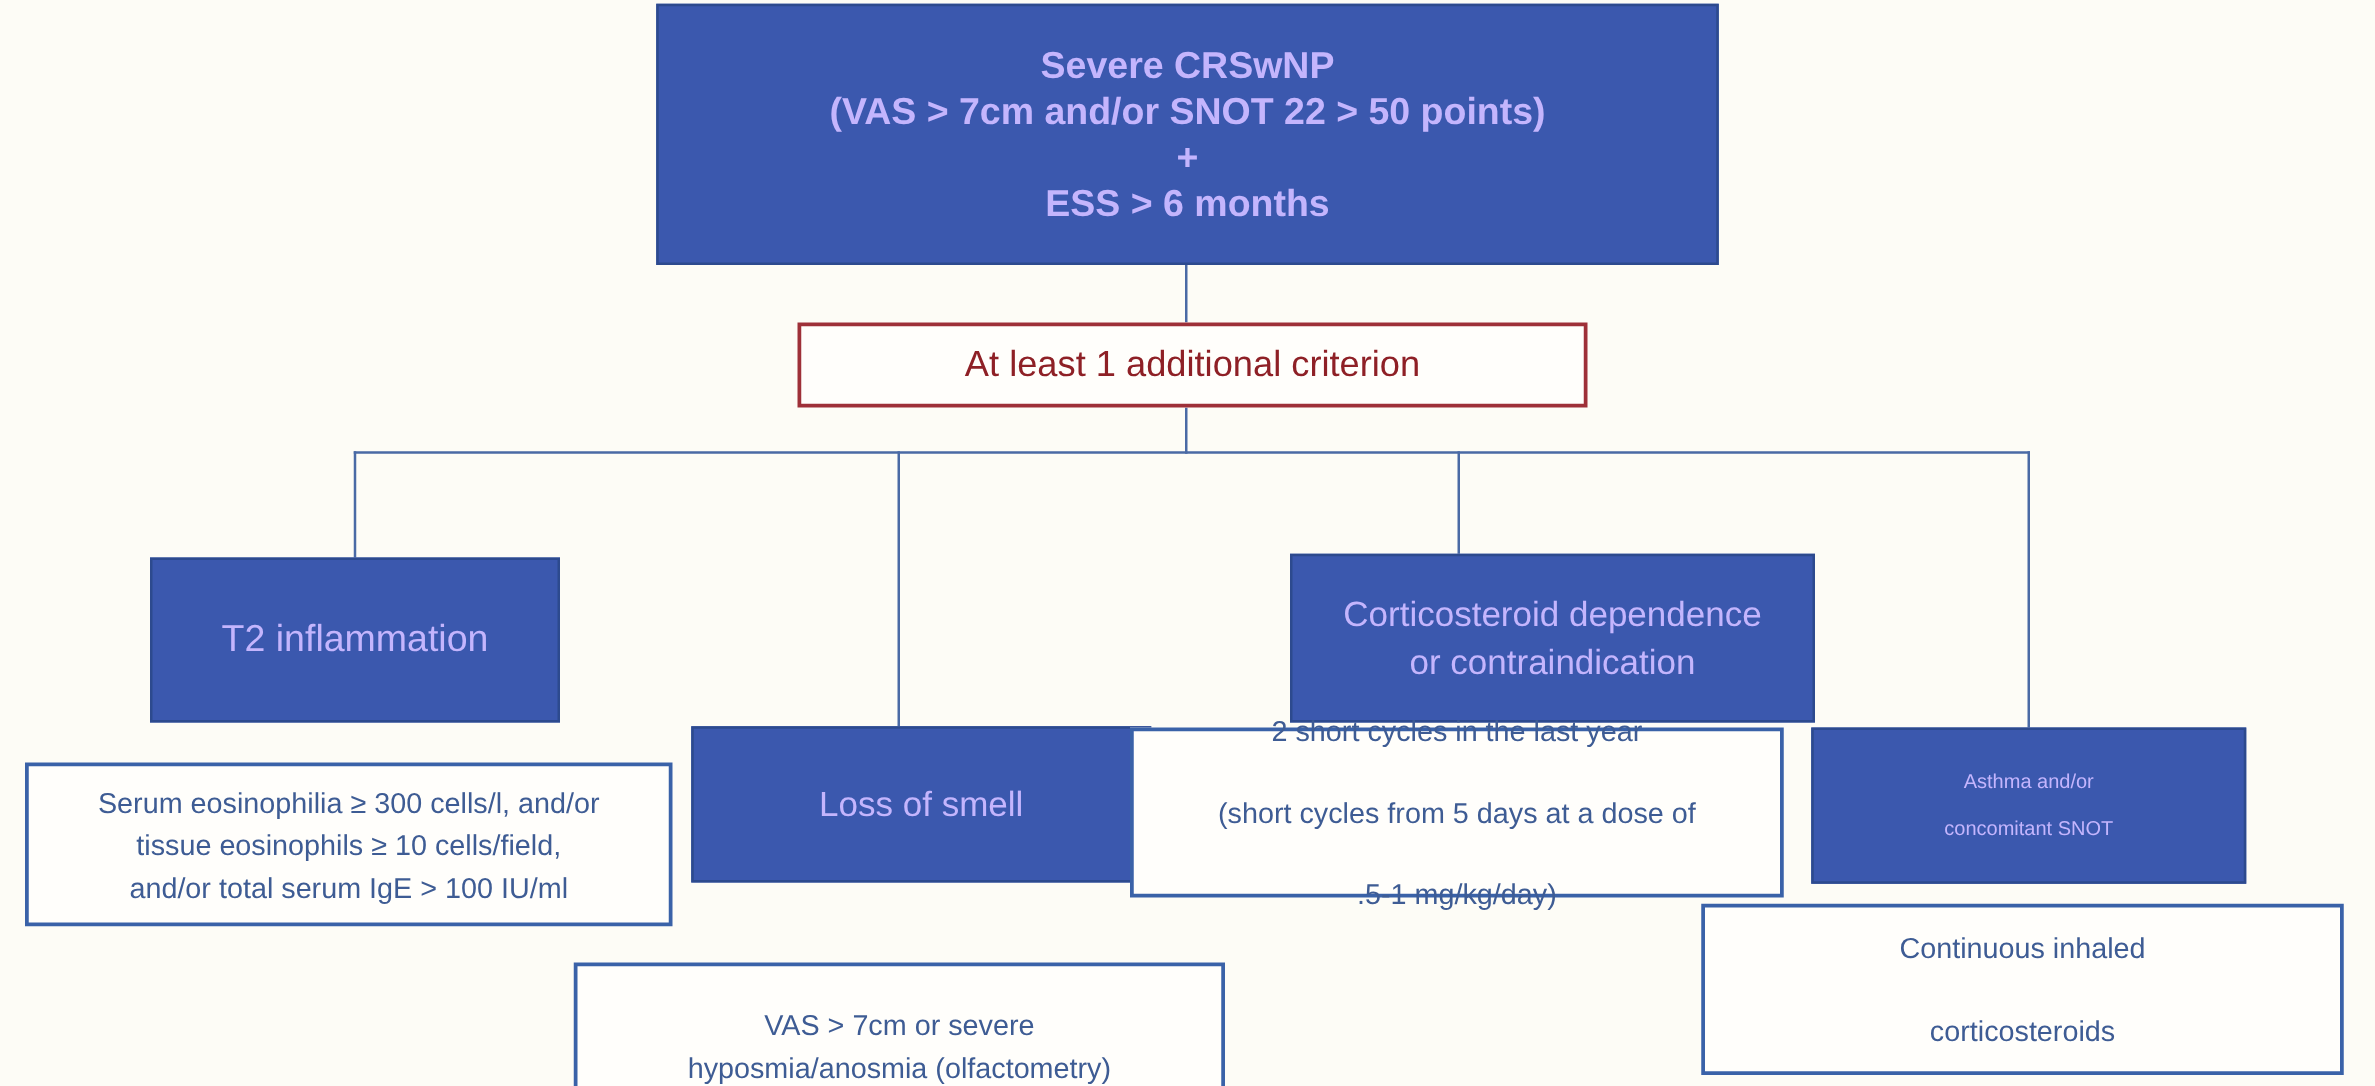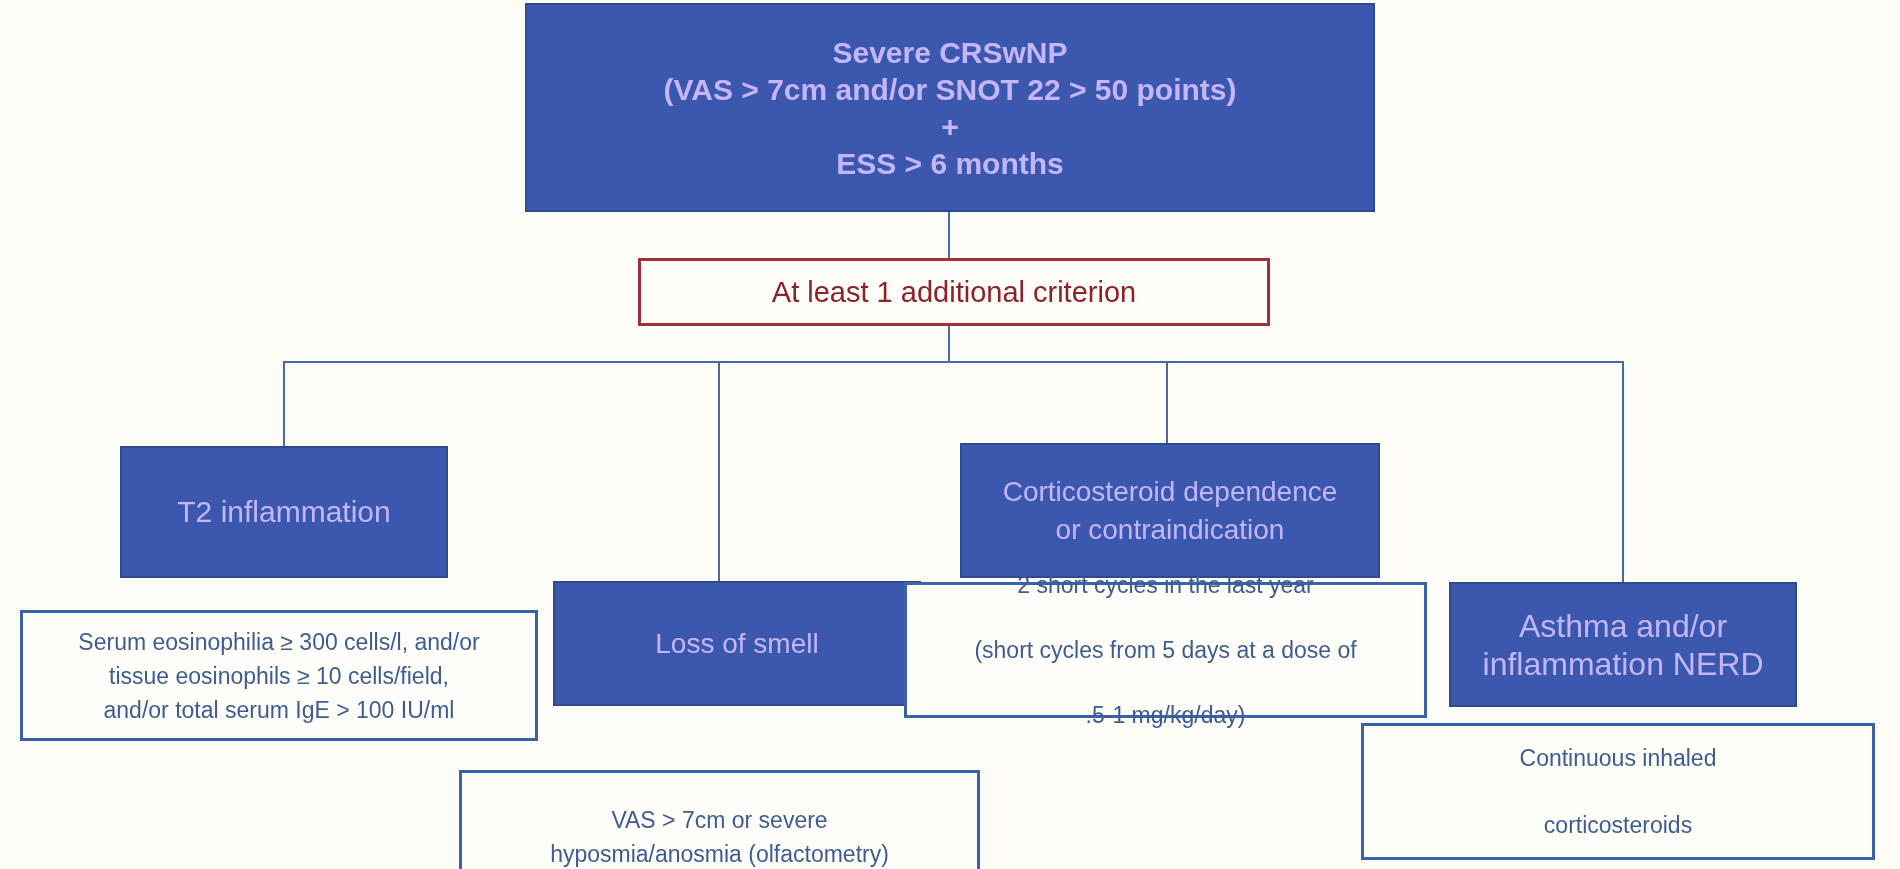--- a/index.html
+++ b/index.html
@@ -40,24 +40,24 @@
 
   .root-node{left:525px;top:3px;width:850px;height:209px;font-weight:bold;font-size:30px;line-height:37px;}
   .criterion-node{left:638px;top:258px;width:632px;height:68px;font-size:29px;}
 
   .t2-node{left:120px;top:446px;width:328px;height:132px;font-size:30px;}
   .serum-node{left:20px;top:610px;width:518px;height:131px;font-size:23px;line-height:34px;text-align:right;}
 
   .smell-node{left:553px;top:581px;width:368px;height:125px;font-size:28px;}
   .vas-node{left:459px;top:726px;width:521px;height:134px;font-size:23px;line-height:34px;margin-top:44px;}
 
-  .cort-node{left:960px;top:443px;width:420px;height:135px;font-size:28px;line-height:38px;}
+  .cort-node{left:1032px;top:443px;width:420px;height:135px;font-size:28px;line-height:38px;}
   .cycles-node{left:904px;top:582px;width:523px;height:136px;font-size:23px;line-height:34px;gap:31px;}
 
-  .asthma-node{left:1449px;top:582px;width:348px;height:125px;font-size:32px;line-height:38px;}
+  .asthma-node{left:1449px;top:582px;width:348px;height:125px;font-size:16px;line-height:38px;}
   .inhaled-node{left:1361px;top:723px;width:514px;height:137px;font-size:23px;line-height:34px;gap:33px;}
 
   .vline,.hline{position:absolute;background:var(--line-blue);}
   .vline{width:2px;}
   .hline{height:2px;}
 
   .v-root-to-criterion{left:948px;top:212px;height:46px;}
   .v-criterion-to-branch{left:948px;top:326px;height:37px;}
   .h-branch{left:283px;top:361px;width:1341px;}
   .v-branch-t2{left:283px;top:361px;height:85px;}
@@ -111,20 +111,20 @@
     <span>or contraindication</span>
   </div>
   <div class="node node-white cycles-node">
     <span>2 short cycles in the last year</span>
     <span>(short cycles from 5 days at a dose of</span>
     <span>.5-1 mg/kg/day)</span>
   </div>
 
   <div class="node node-blue asthma-node">
     <span>Asthma and/or</span>
-    <span>inflammation NERD</span>
+    <span>concomitant SNOT</span>
   </div>
   <div class="node node-white inhaled-node">
     <span>Continuous inhaled</span>
     <span>corticosteroids</span>
   </div>
 
 </div>
 
 </body></html>

